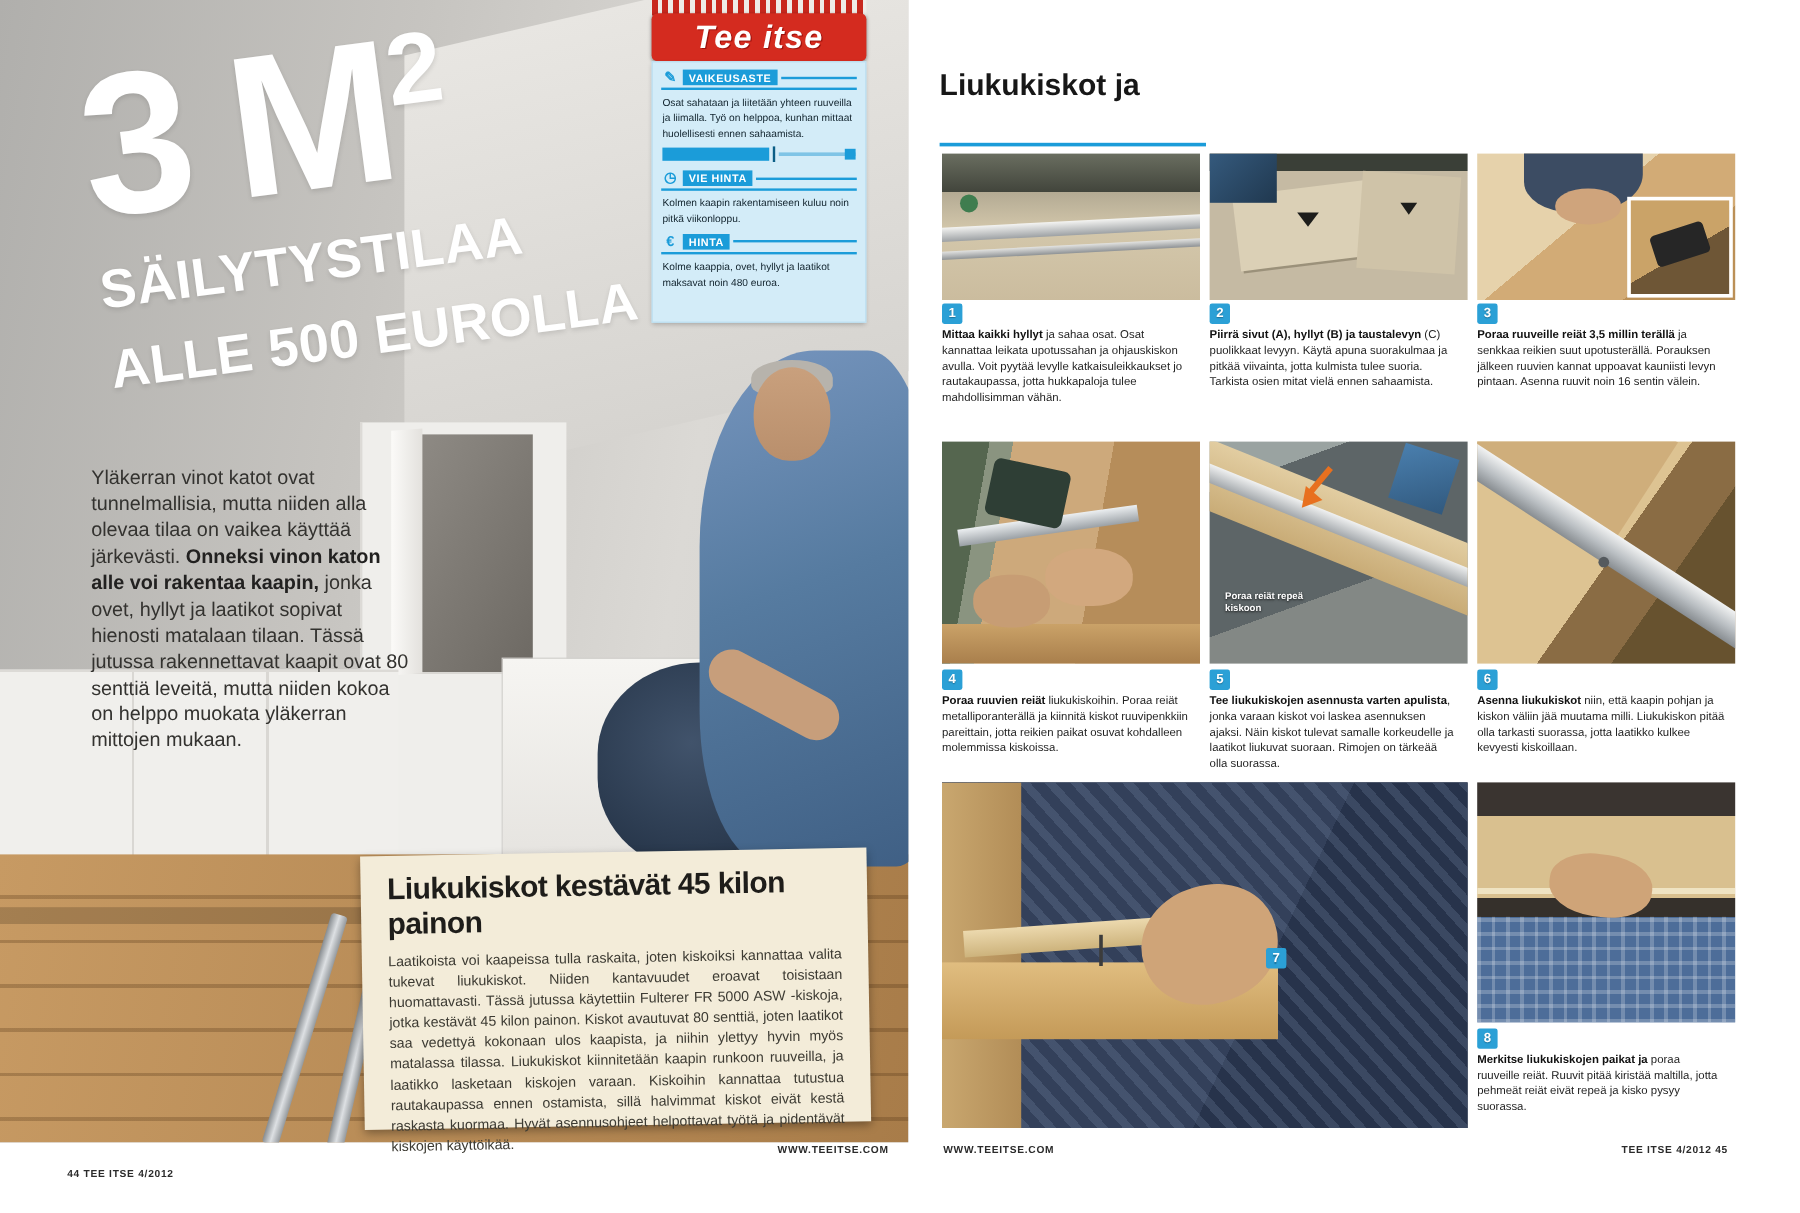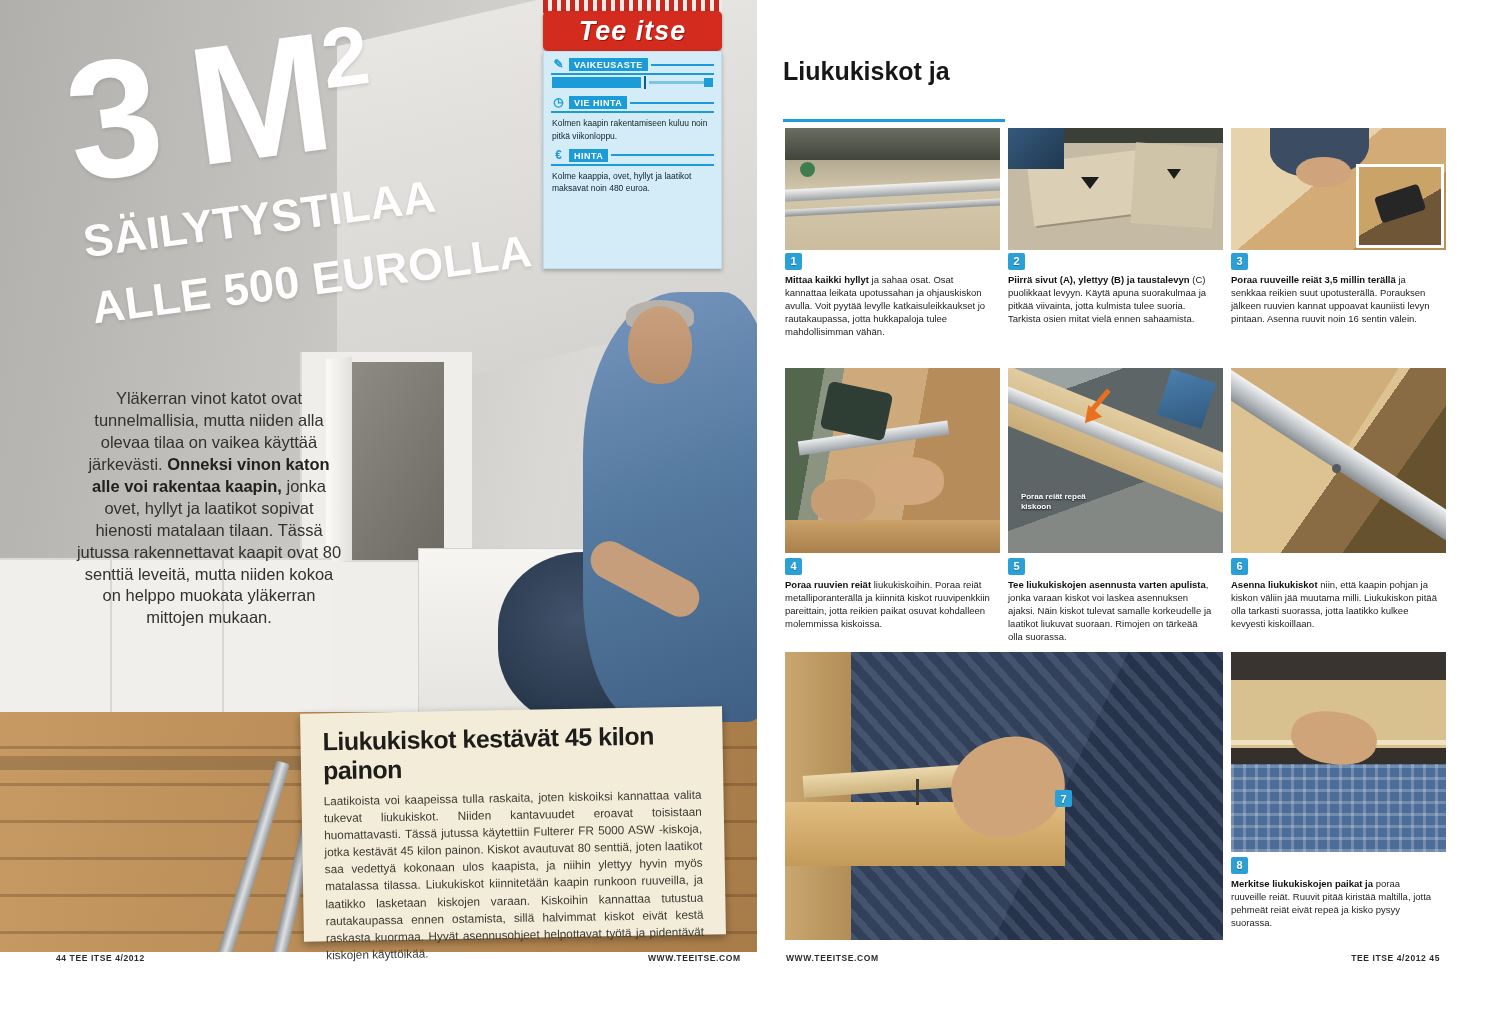--- a/index.html
+++ b/index.html
@@ -71,21 +71,21 @@
 
   
   .title-wrap { position:absolute; left:58px; top:48px; transform:rotate(-7.5deg);
      transform-origin:0 0; color:#fff; text-shadow:0 2px 4px rgba(0,0,0,.12); }
   .title-big { font-size:168px; font-weight:800; line-height:.92; letter-spacing:-8px; }
   .title-big sup { font-size:84px; vertical-align:60px; letter-spacing:0; margin-left:4px; }
   .title-sub { font-size:45px; font-weight:800; letter-spacing:.5px; line-height:1.18; margin-top:14px; }
 
   
   .intro { position:absolute; left:76px; top:388px; width:266px; font-size:16.5px;
-     line-height:1.33; color:#33322f;text-align:center; }
+     line-height:1.33; color:#33322f; }
   .intro b { color:#222120; }
 
   
   .railbox { position:absolute; left:302px; top:710px; width:422px; height:228px;
      background:#f3ecd9; transform:rotate(-1deg); box-shadow:0 3px 8px rgba(0,0,0,.35);
      padding:14px 22px 12px; }
   .railbox h2 { font-size:25px; font-weight:800; color:#1e1d1a; letter-spacing:-.5px; margin-bottom:8px; }
   .railbox p { font-size:11.8px; line-height:1.45; color:#3d3b33; text-align:justify; }
 
   
@@ -182,21 +182,21 @@
   .cap2 { left:1008px; top:253px; }
   .cap3 { left:1231px; top:253px; }
   .cap4 { left:785px; top:558px; }
   .cap5 { left:1008px; top:558px; }
   .cap6 { left:1231px; top:558px; }
   .cap8 { left:1231px; top:857px; }
   .p7-overlay .ov-text { font-size:10px; line-height:1.4; font-weight:bold; text-shadow:0 1px 2px rgba(0,0,0,.7); }
 
   
   .footer-item { position:absolute; top:953px; font-size:8.5px; font-weight:bold; color:#2b2b2b; letter-spacing:.6px; }
-  .f-left { left:56px; }
+  .f-left { left:56px;margin-top:20px; }
   .f-lc { left:648px; }
   .f-rc { left:786px; }
   .f-right { right:60px; }
 </style>
 </head>
 <body>
 
 <div class="spread">
 
   <section>
@@ -222,20 +222,21 @@
     <div class="teeitse">
       <span>Tee itse</span>
     </div>
 
     <div class="infobox">
       <div class="ib-head">
         <div class="ib-icon">✎</div>
         <div class="ib-title">VAIKEUSASTE</div>
         <div class="ib-rule"></div>
       </div>
+      <div class="ib-body">Osat sahataan ja liitetään yhteen ruuveilla ja liimalla. Työ on helppoa, kunhan mittaat huolellisesti ennen sahaamista.</div>
       <div class="diffbar">
         <div class="diff-fill" style="width: 55%;"></div>
         <div class="diff-sep"></div>
         <div class="diff-track">
           <div class="diff-end"></div>
         </div>
       </div>
       <div class="ib-head">
         <div class="ib-icon">◷</div>
         <div class="ib-title">VIE HINTA</div>
@@ -289,21 +290,21 @@
         <div class="shape p3-drill"></div>
       </div>
     </div>
 
     <div class="cap cap1">
       <div class="badge">1</div>
       <span class="cap-lead">Mittaa kaikki hyllyt</span><span class="cap-text"> ja sahaa osat. Osat kannattaa leikata upotussahan ja ohjauskiskon avulla. Voit pyytää levylle katkaisuleikkaukset jo rautakaupassa, jotta hukkapaloja tulee mahdollisimman vähän.</span>
     </div>
     <div class="cap cap2">
       <div class="badge">2</div>
-      <span class="cap-lead">Piirrä sivut (A), ylettyy (B) ja taustalevyn</span><span class="cap-text"> (C) puolikkaat levyyn. Käytä apuna suorakulmaa ja pitkää viivainta, jotta kulmista tulee suoria. Tarkista osien mitat vielä ennen sahaamista.</span>
+      <span class="cap-lead">Piirrä sivut (A), hyllyt (B) ja taustalevyn</span><span class="cap-text"> (C) puolikkaat levyyn. Käytä apuna suorakulmaa ja pitkää viivainta, jotta kulmista tulee suoria. Tarkista osien mitat vielä ennen sahaamista.</span>
     </div>
     <div class="cap cap3">
       <div class="badge">3</div>
       <span class="cap-lead">Poraa ruuveille reiät 3,5 millin terällä</span><span class="cap-text"> ja senkkaa reikien suut upotusterällä. Porauksen jälkeen ruuvien kannat uppoavat kauniisti levyn pintaan. Asenna ruuvit noin 16 sentin välein.</span>
     </div>
 
     <div class="ph ph4">
       <div class="shape p4-wood"></div>
       <div class="shape p4-clamp"></div>
       <div class="shape p4-tool"></div>

